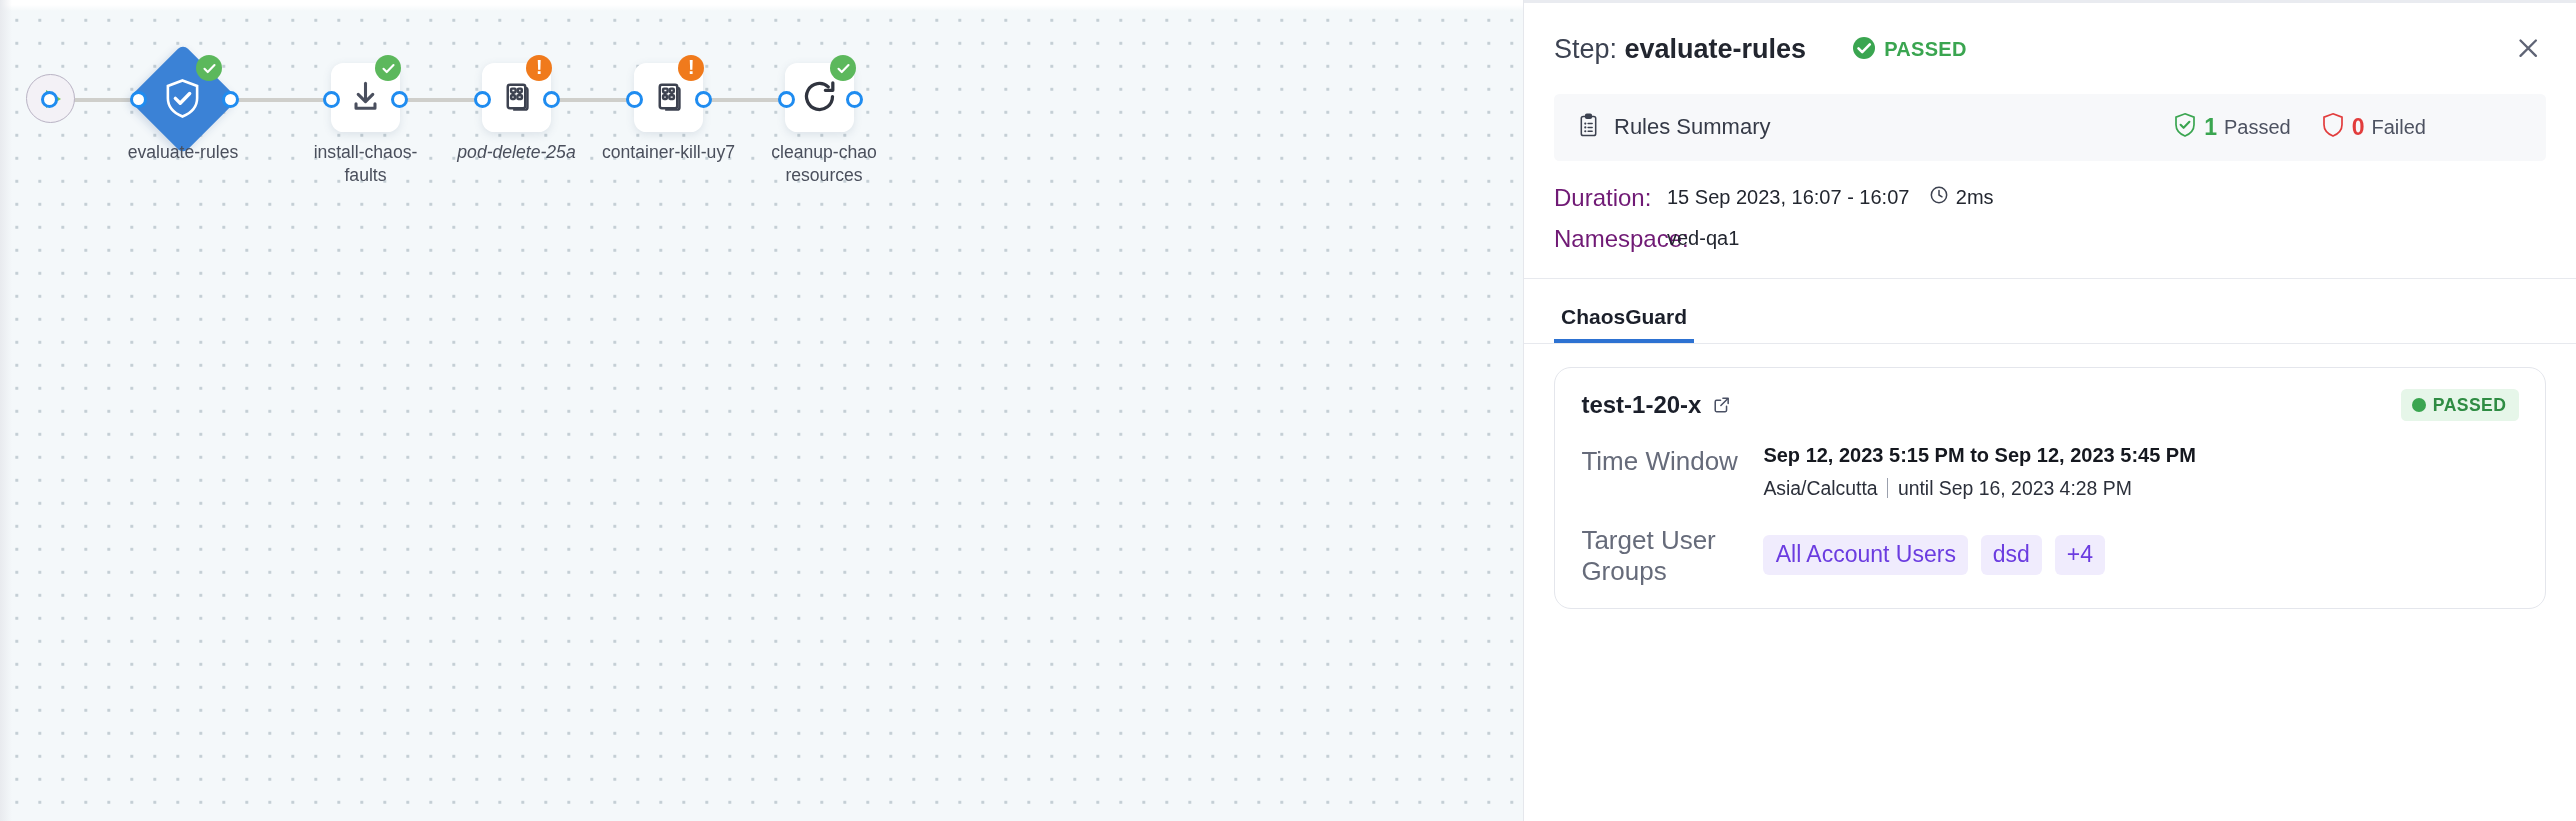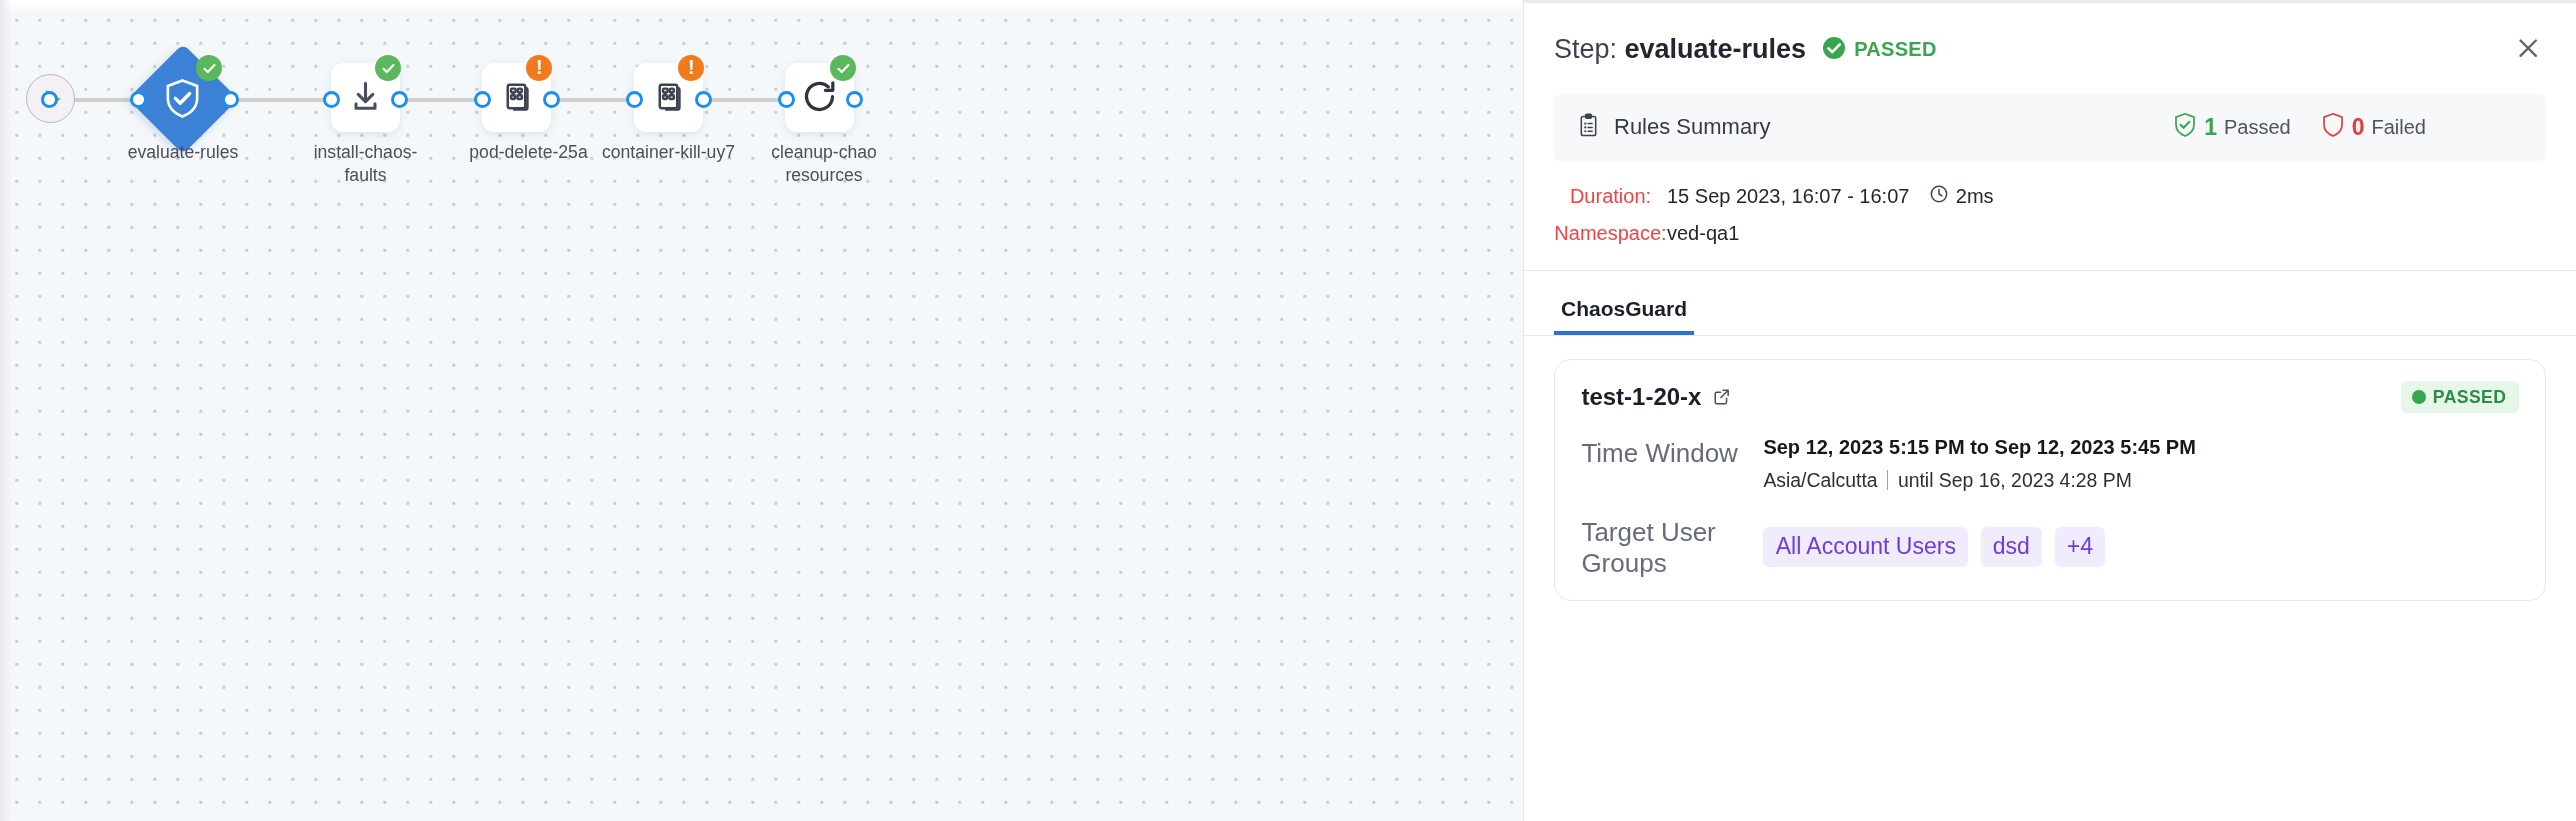--- a/index.html
+++ b/index.html
@@ -132,20 +132,21 @@
     border-left: 0.9px solid #e5e7ec;
     display: flex;
     flex-direction: column;
   }
   .panel-topline { height: 2.6px; background: #e9ebf0; width: 100%; }
 
   .panel-header {
     display: flex; align-items: center;
     padding: 25px 30px 0 30px;
     height: 69px;
+    gap: 30px;
   }
   .panel-title {
     font-size: 27px;
     color: #3c4251;
     font-weight: 400;
     white-space: nowrap;
   }
   .panel-title b { font-weight: 700; color: #22262f; }
   .hdr-status {
     display: flex; align-items: center; gap: 8px; margin-left: 16px;
@@ -173,21 +174,21 @@
   .rs-title { font-size: 22px; color: #353a47; }
   .rs-right { margin-left: auto; display: flex; align-items: center; gap: 30px; padding-right: 97px;}
   .rs-stat { display: flex; align-items: center; gap: 7px; }
   .rs-num { font-size: 23px; font-weight: 600; }
   .rs-num.green { color: #3aa550; }
   .rs-num.red { color: #e23c3c; }
   .rs-word { font-size: 20px; color: #4d5261; }
 
   .meta { padding: 23px 30px 0 30px; }
   .meta-row { display: flex; margin-bottom: 13.2px; align-items: center; }
-  .meta-key { width: 113px; font-size: 20px; color: #ef4444; text-align: center; }
+  .meta-key { width: 113px; font-size: 24px; color: #701a75; }
   .meta-val { font-size: 20px; color: #22262f; display: flex; align-items: center; gap: 8.8px;}
   .dur-ms { display: flex; align-items: center; gap: 7px; margin-left: 10.6px; }
 
   .tabs-bar {
     margin-top: 12.3px;
     border-top: 0.9px solid #e7e9ee;
     border-bottom: 0.9px solid #e7e9ee;
     padding: 0 30px;
     height: 66px;
     display: flex; align-items: flex-end;
@@ -302,21 +303,21 @@
           <rect x="12.6" y="11.1" width="3.1" height="2.6" rx=".6"></rect>
           <path d="M9.6 9.2 v1.9 M14.2 9.2 v1.9"></path>
         </svg>
       </span>
     </div>
     <div class="status-badge-node sb-orange" style="left:526px; top:55px;">
       <span class="bang">!</span>
     </div>
     <div class="port" style="left:474px;"></div>
     <div class="port" style="left:543px;"></div>
-    <div class="node-label" style="left:444px; top:141px; width:169px;">pod-delete-25a</div>
+    <div class="node-label" style="left:432px; top:141px; width:169px;font-style:italic;">pod-delete-25a</div>
 
     <div class="sq-node" style="left:634px;">
       <span>
         <svg width="35" height="35" viewBox="0 0 24 24" fill="none" stroke="#3d4250" stroke-width="1.7" stroke-linejoin="round">
           <path d="M7.5 4 h9 a1.5 1.5 0 0 1 1.5 1.5 v13 a1.5 1.5 0 0 1 -1.5 1.5 h-9 a1.5 1.5 0 0 1 -1.5 -1.5 v-13 A1.5 1.5 0 0 1 7.5 4 Z" fill="#fff"></path>
           <path d="M18.3 6.2 a1.4 1.4 0 0 1 1.2 1.4 v11.9 a1.5 1.5 0 0 1 -1.5 1.5 h-8.3"></path>
           <rect x="8.3" y="6.6" width="3.1" height="2.6" rx=".6"></rect>
           <rect x="13" y="6.6" width="2.6" height="2.6" rx=".6"></rect>
           <rect x="8.3" y="11.1" width="2.6" height="2.6" rx=".6"></rect>
           <rect x="12.6" y="11.1" width="3.1" height="2.6" rx=".6"></rect>

